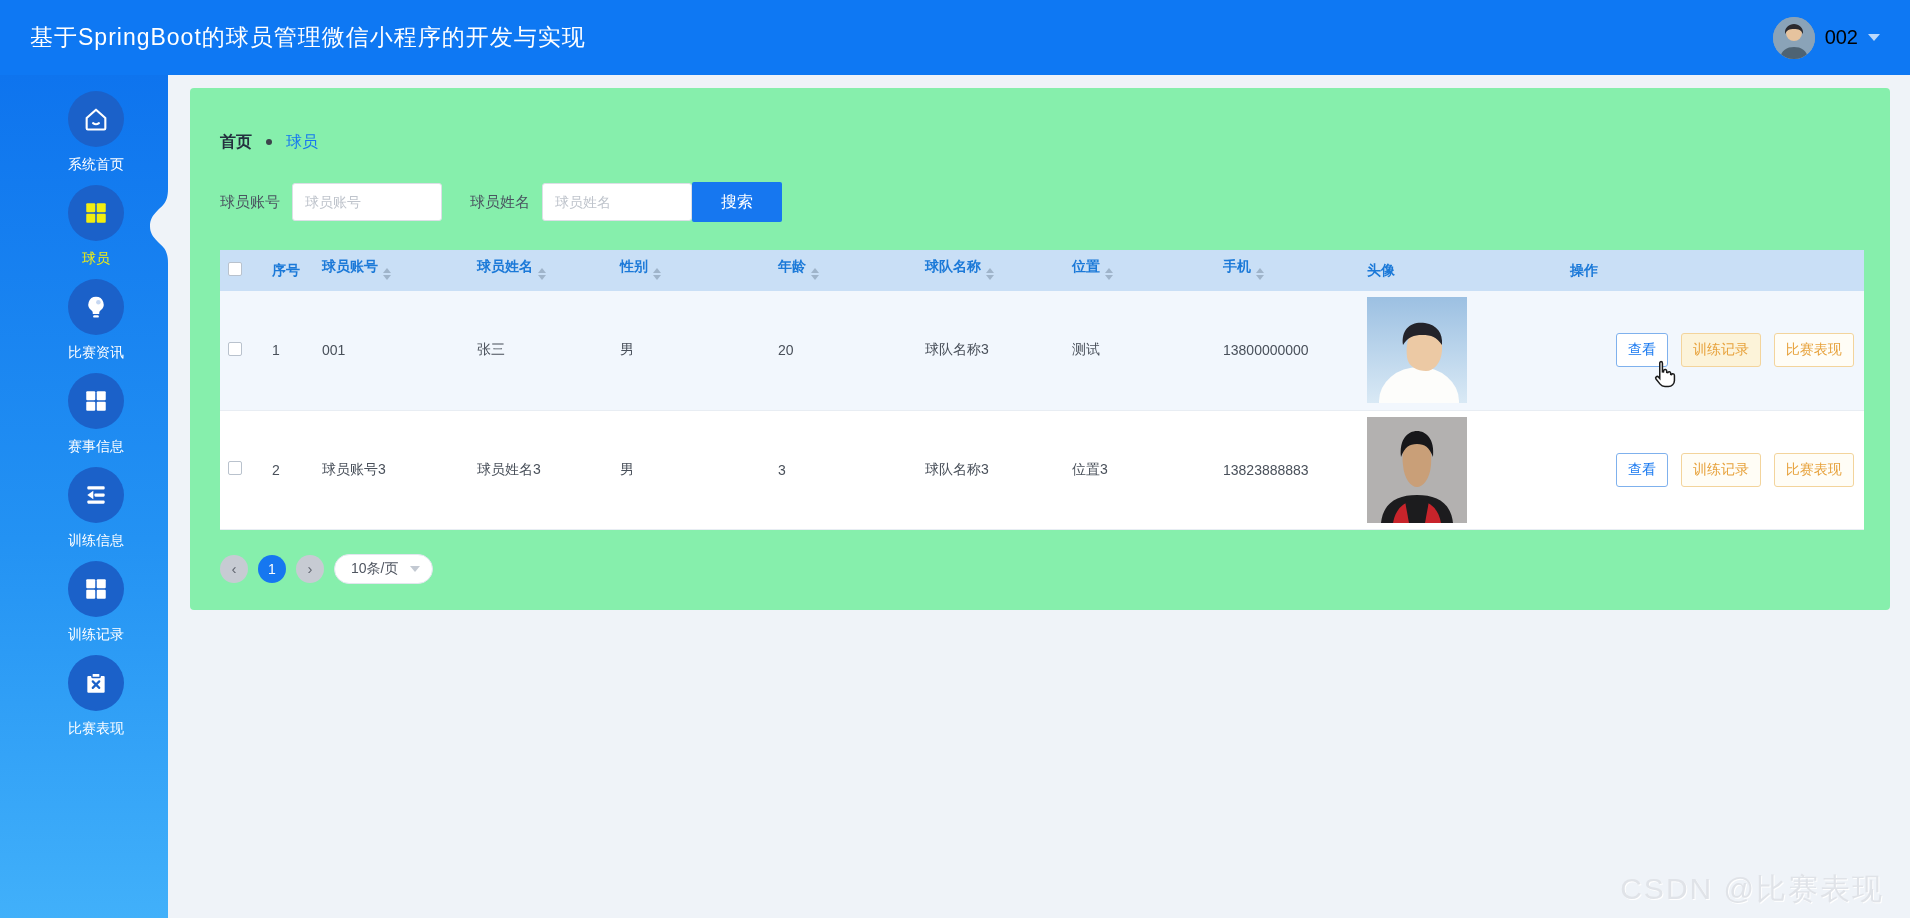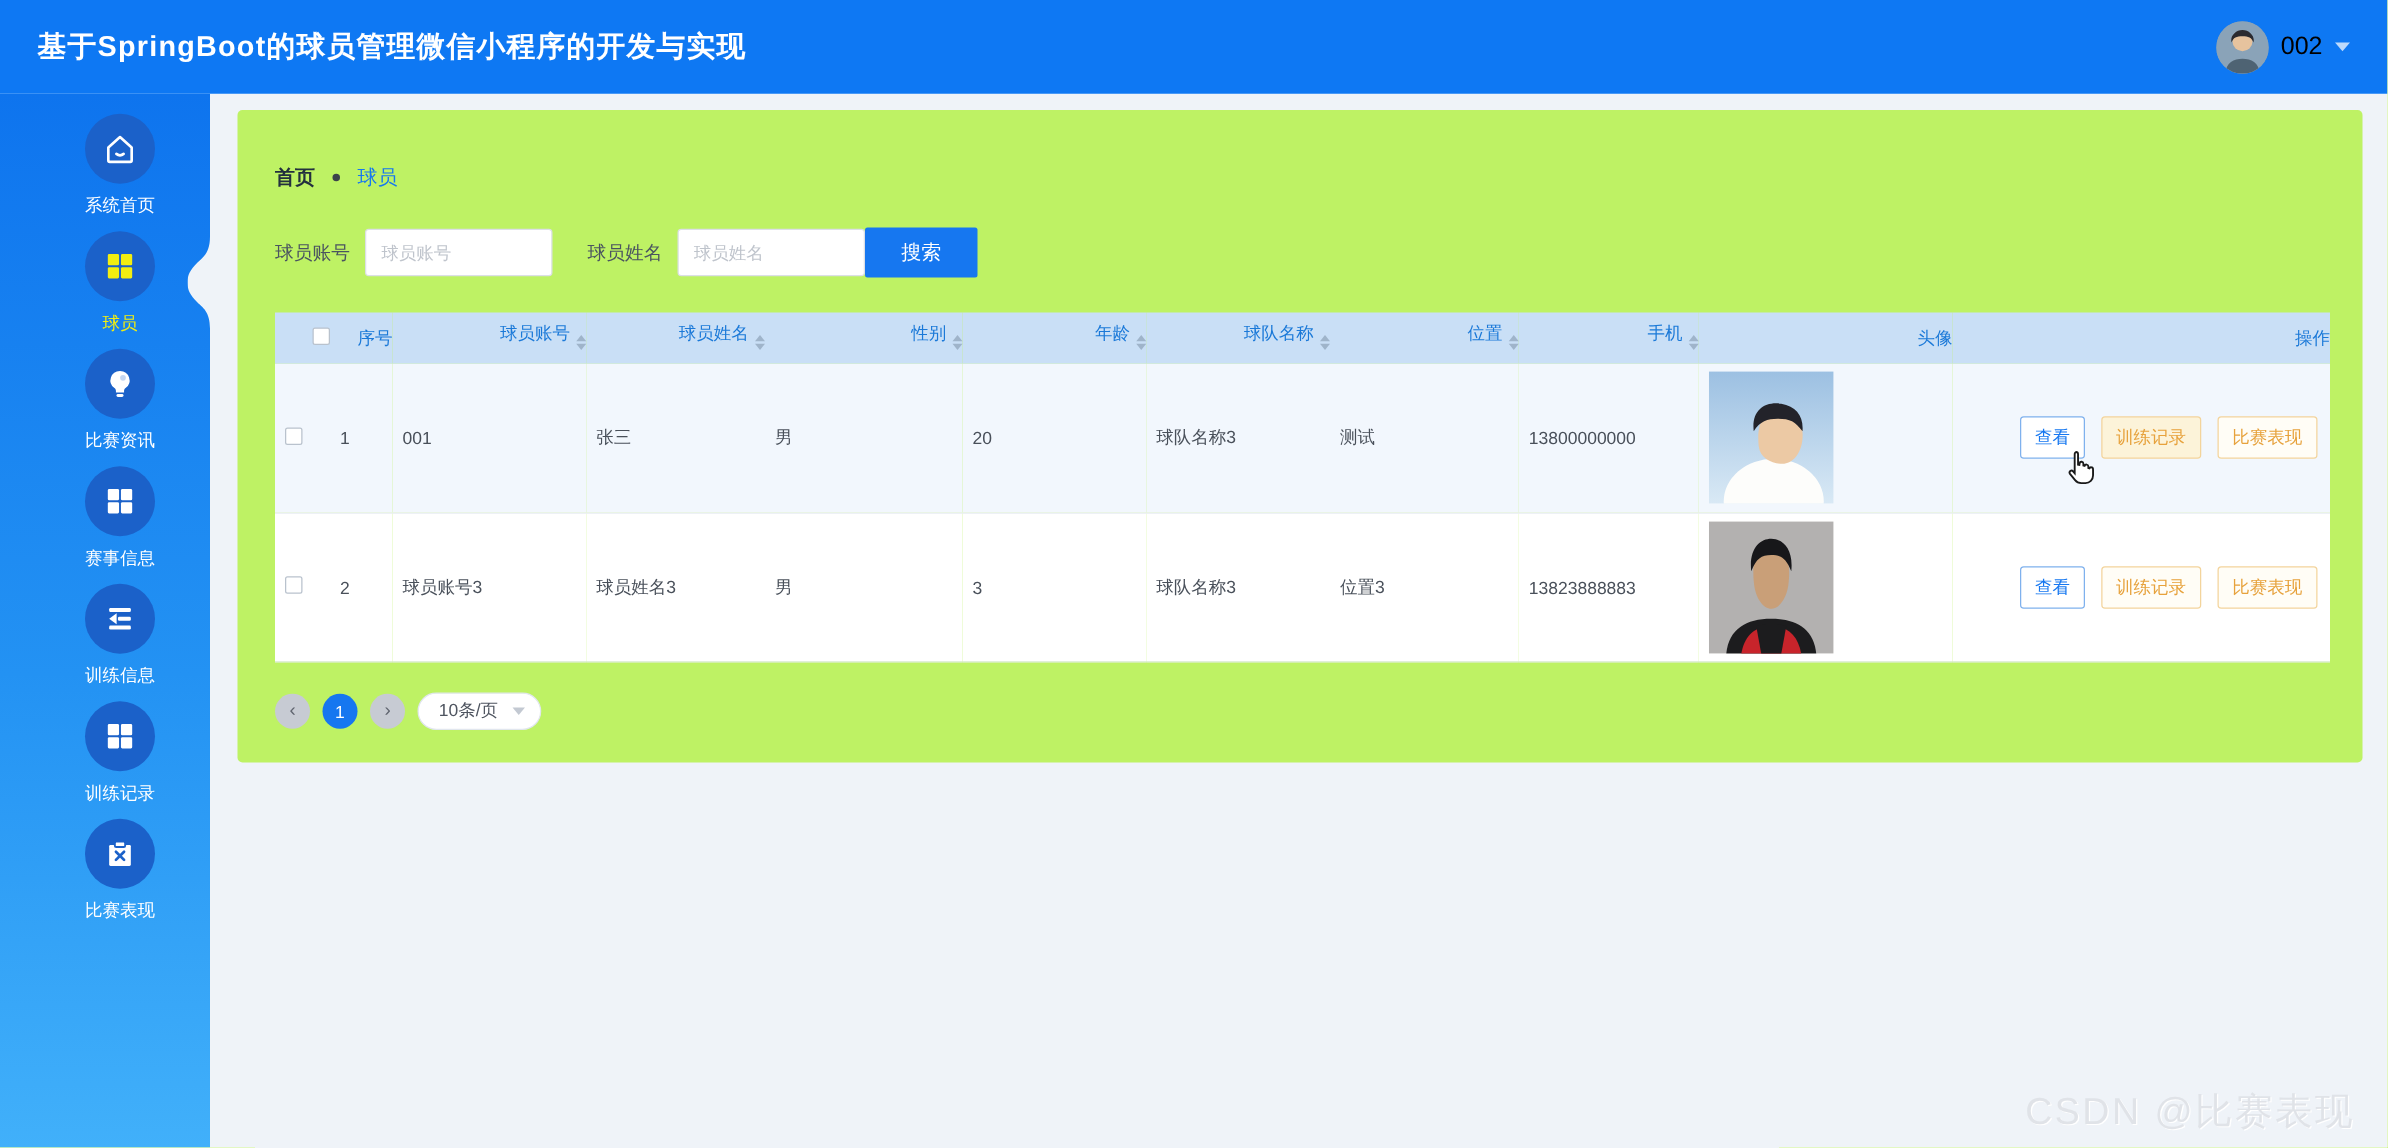--- a/index.html
+++ b/index.html
@@ -2,60 +2,60 @@
 <html><head>
 <meta charset="utf-8">
 <style>
   * { margin:0; padding:0; box-sizing:border-box; }
   html,body { width:1910px; height:918px; overflow:hidden; }
   body { font-family:"Liberation Sans","DejaVu Sans",sans-serif; background:#fff; position:relative; }
 
   
   .top-header { position:absolute; top:0; left:0; width:1910px; height:75px; background:#0e78f3;
     display:flex; align-items:center; justify-content:space-between; padding:0 30px; z-index:5; }
-  .app-title { color:#fff; font-size:23px; font-weight:bold; letter-spacing:1px; }
+  .app-title { color:#fff; font-size:23px; font-weight:normal; letter-spacing:1px; }
   .user-area { display:flex; align-items:center; gap:10px; cursor:pointer; }
   .user-avatar { width:42px; height:42px; border-radius:50%; overflow:hidden; background:#87a0b6; flex:0 0 auto; }
   .user-id { color:#000000; font-size:20px; }
   .user-caret { width:0; height:0; border:6px solid transparent; border-top:7px solid #bcd9fb; margin-top:6px; }
 
   
   .sidebar { position:absolute; top:75px; left:0; width:168px; height:843px;
     background:linear-gradient(180deg,#0e74ee 0%, #2392f3 55%, #41b0fa 100%); padding-top:10px;padding-left:24px; }
   .side-item { position:relative; height:94px; display:flex; flex-direction:column; align-items:center;
     justify-content:center; gap:9px; cursor:pointer; }
   .side-icon-circle { width:56px; height:56px; border-radius:50%; background:#1b61c9;
     display:flex; align-items:center; justify-content:center; }
   .side-label { color:#fff; font-size:14px; }
   .side-item.active .side-label { color:#f2ee10; }
   .notch { position:absolute; right:0; top:50%; transform:translateY(-50%); line-height:0; }
 
   
   .main { position:absolute; top:75px; left:168px; width:1742px; height:843px; background:#eff3f8; }
-  .card { position:absolute; top:13px; left:22px; width:1700px; height:522px; background:#bef264;
+  .card { position:absolute; top:13px; left:22px; width:1700px; height:522px; background:#86efac;
     border-radius:4px; padding:44px 12px 0 30px; }
 
   .breadcrumb { display:flex; align-items:center; gap:14px; height:20px; }
   .bc-home { font-size:16px; font-weight:bold; color:#23303e; }
   .bc-dot { width:6px; height:6px; border-radius:50%; background:#3c434b; }
   .bc-current { font-size:16px; color:#1677f0; cursor:pointer; }
 
   .search-row { margin-top:30px; display:flex; align-items:center; height:40px; }
   .search-label { font-size:15px; color:#4a5460; margin-right:12px; }
   .search-input { width:150px; height:38px; border:1px solid #dcdfe6; border-radius:3px; padding:0 12px;
     font-size:14px; color:#333; outline:none; font-family:inherit; }
   .search-input::placeholder { color:#bfc4cc; }
   .gap-lg { margin-left:28px; }
   .search-btn { width:90px; height:40px; background:#1677f0; color:#fff; border:none;
     font-size:16px; border-radius:2px; cursor:pointer; font-family:inherit; }
 
   
   table.player-table { margin-top:28px; width:1644px; border-collapse:collapse; table-layout:fixed; }
   .player-table thead tr { height:41px; background:#c9dff6; }
-  .player-table th { font-size:14px; font-weight:normal; color:#1b79d8; text-align:right; padding-left:8px; white-space:nowrap; }
+  .player-table th { font-size:14px; font-weight:bold; color:#1b79d8; text-align:left; padding-left:8px; white-space:nowrap; }
   .player-table td { font-size:14px; color:#49505a; text-align:left; padding-left:8px;
     border-bottom:1px solid #e8edf3; }
   .player-table tbody tr { height:119px; background:#fff; }
   .player-table tbody tr.alt { background:#f2f7fd; }
   .sort { display:inline-flex; flex-direction:column; margin-left:5px; vertical-align:-2px; }
   .sort .up { width:0; height:0; border:4px solid transparent; border-bottom:5px solid #9fb4ca; margin-bottom:2px; }
   .sort .down { width:0; height:0; border:4px solid transparent; border-top:5px solid #9fb4ca; }
   .cbx { width:14px; height:14px; border:1px solid #b9c2cd; border-radius:2px; background:#fff;
     display:inline-block; cursor:pointer; }
   .avatar-cell { width:100px; height:106px; overflow:hidden; display:block; }

